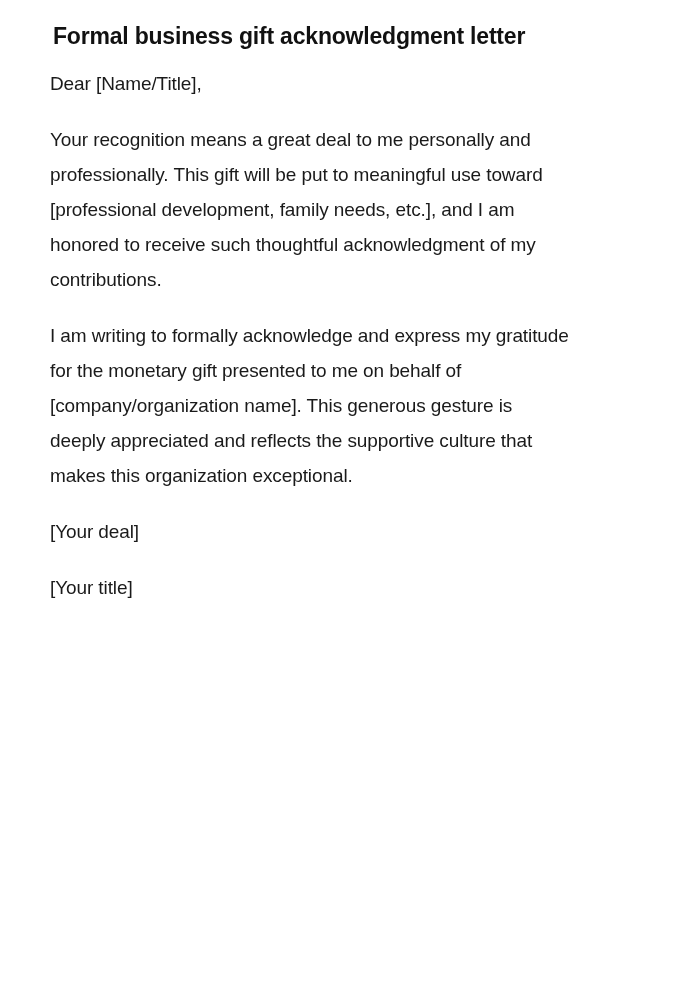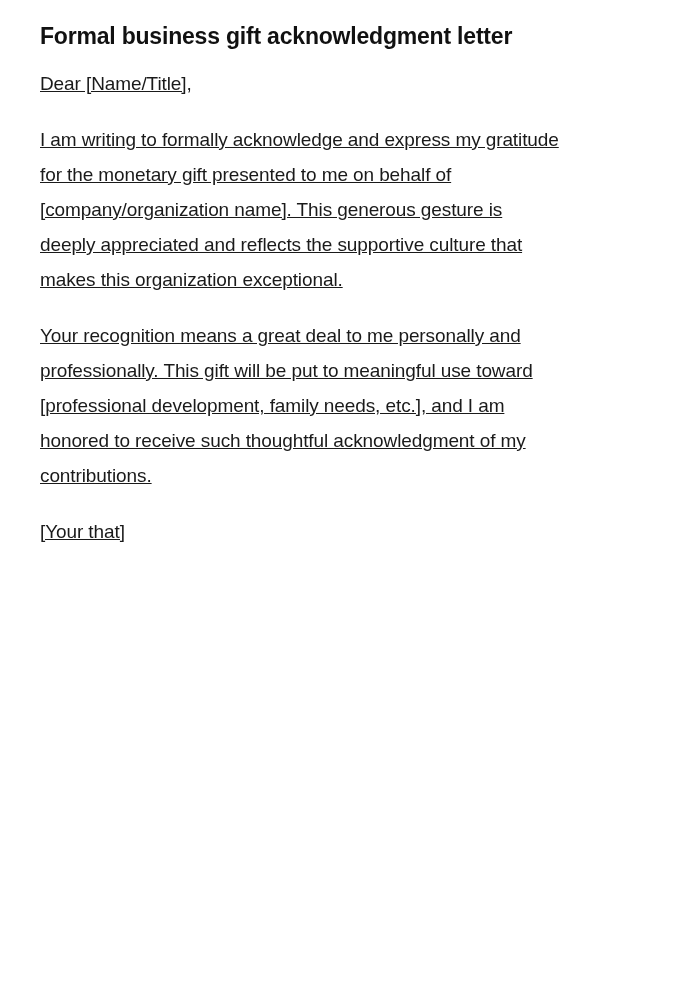--- a/index.html
+++ b/index.html
@@ -17,49 +17,49 @@
   }
   .letter {
     padding: 22px 20px 0 40px;
   }
   h1.title {
     font-size: 23px;
     line-height: 28px;
     font-weight: 700;
     letter-spacing: -0.2px;
     color: #111111;
-    margin: 0 0 16px 0;
+    margin: 0 0 16px 13px;
   }
   p.body-text {
     font-size: 19px;
     line-height: 35px;
     letter-spacing: -0.1px;
-    margin: 0 0 21px 0;
+    margin: 0 0 21px 10px;
     white-space: pre-line;
-    text-decoration: underline;
   }
 </style>
 </head>
 <body>
 
 <div class="letter">
   <h1 class="title">Formal business gift acknowledgment letter</h1>
 
   <p class="body-text">Dear [Name/Title],</p>
 
+  <p class="body-text">Your recognition means a great deal to me personally and
+professionally. This gift will be put to meaningful use toward
+[professional development, family needs, etc.], and I am
+honored to receive such thoughtful acknowledgment of my
+contributions.</p>
+
   <p class="body-text">I am writing to formally acknowledge and express my gratitude
 for the monetary gift presented to me on behalf of
 [company/organization name]. This generous gesture is
 deeply appreciated and reflects the supportive culture that
 makes this organization exceptional.</p>
 
-  <p class="body-text">Your recognition means a great deal to me personally and
-professionally. This gift will be put to meaningful use toward
-[professional development, family needs, etc.], and I am
-honored to receive such thoughtful acknowledgment of my
-contributions.</p>
 
 
 
+  <p class="body-text">[Your deal]</p>
 
-  <p class="body-text">[Your that]</p>
-
+  <p class="body-text">[Your title]</p>
 </div>
 
 </body></html>

